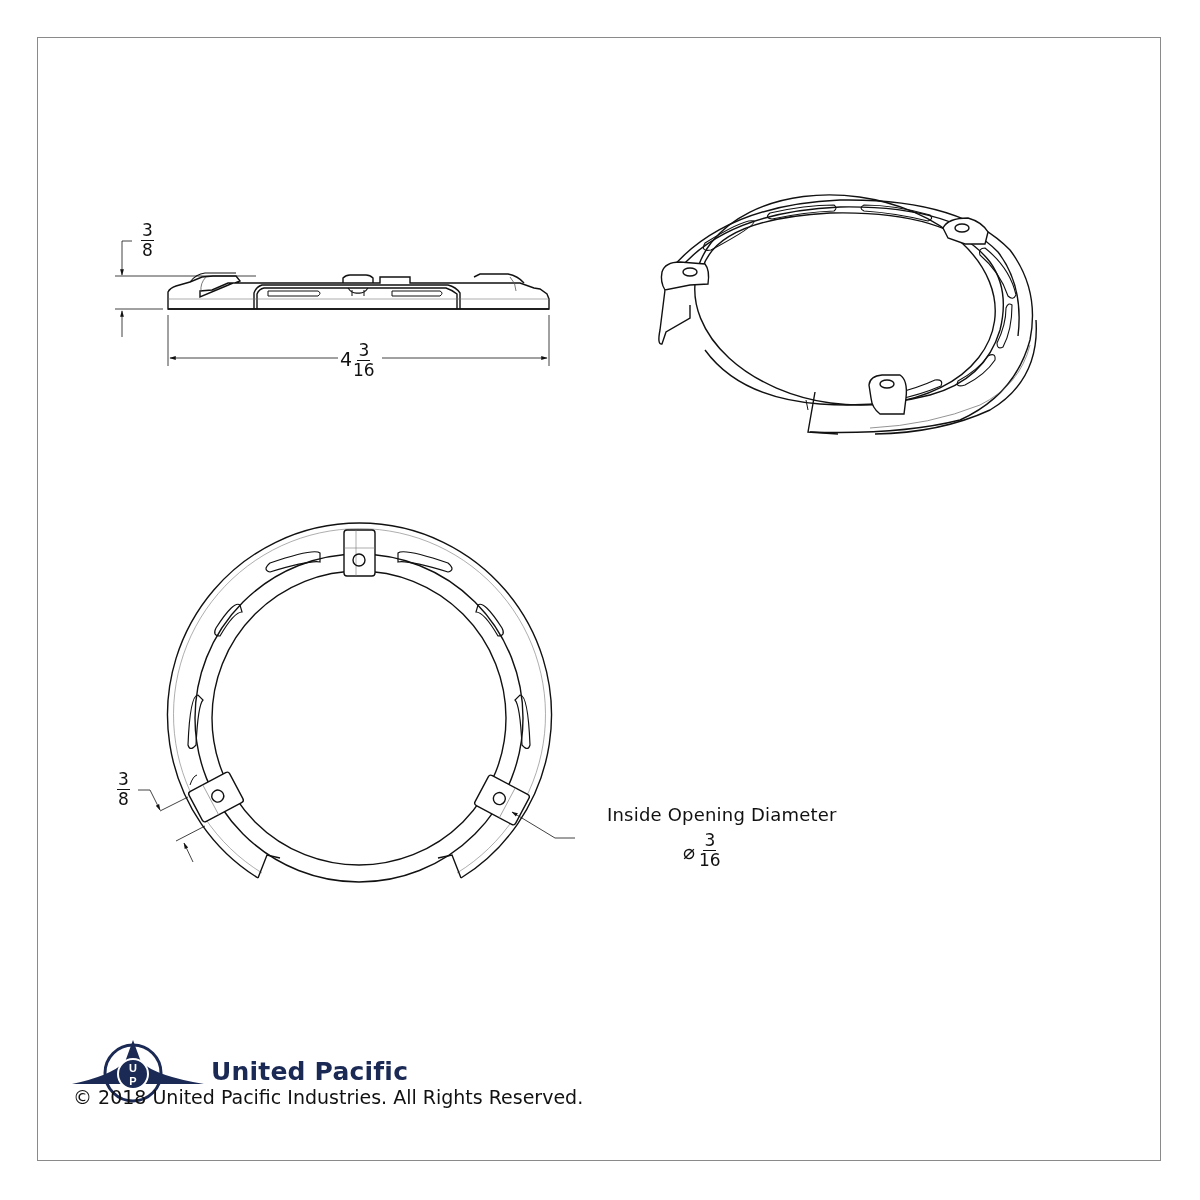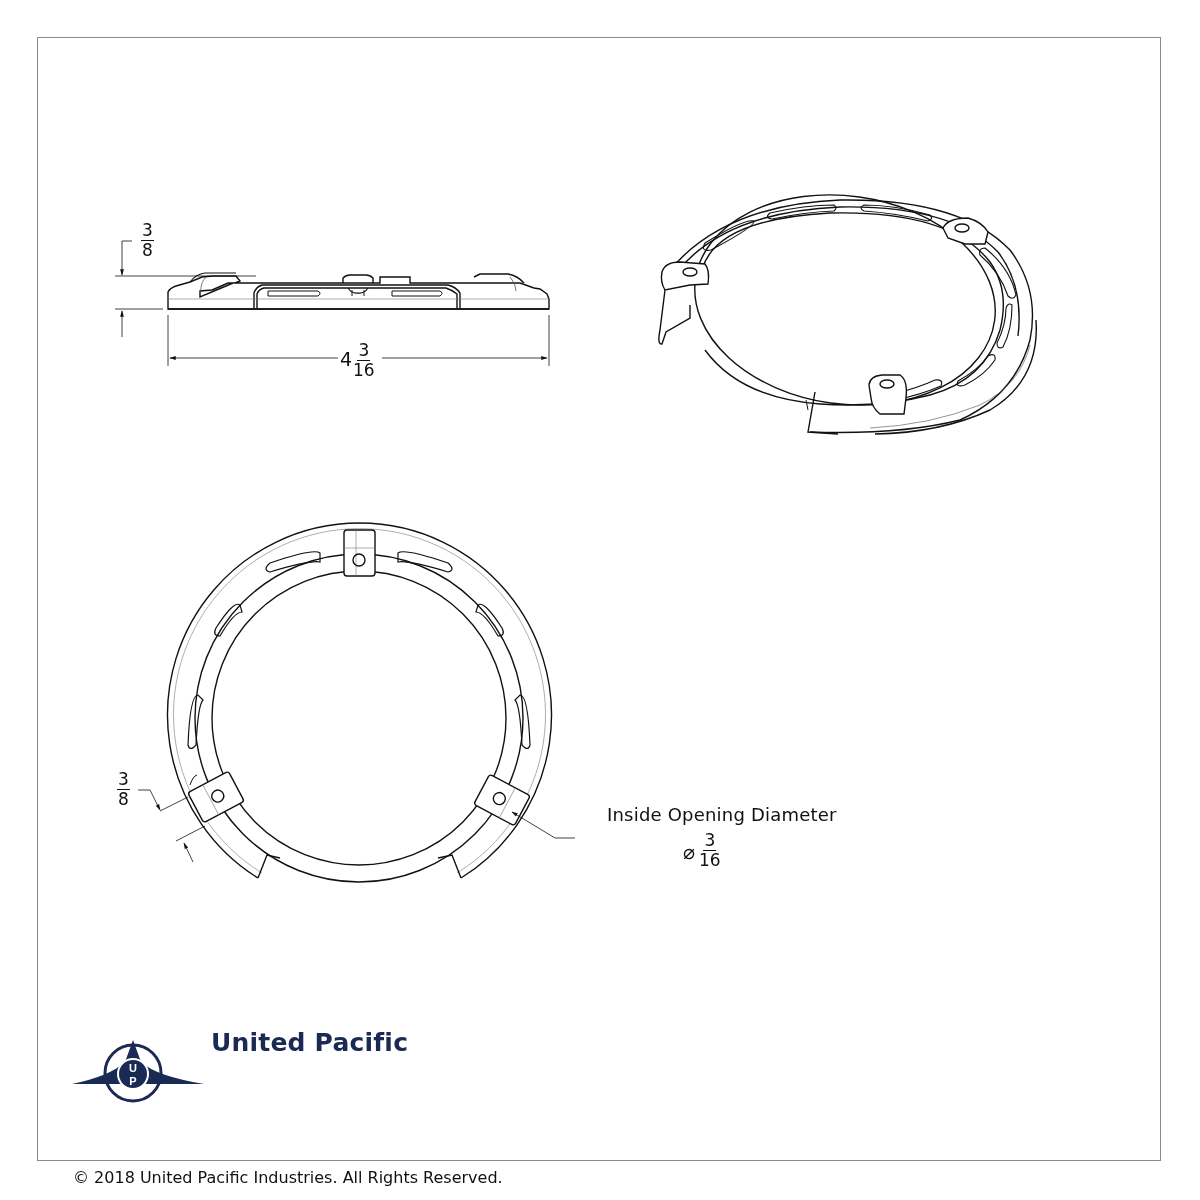--- a/index.html
+++ b/index.html
@@ -5,22 +5,22 @@
   html, body { margin: 0; padding: 0; background: #ffffff; }
   body { width: 1200px; height: 1200px; position: relative; overflow: hidden; font-family: "DejaVu Sans", sans-serif; color: #111; }
   .frame { position: absolute; left: 37px; top: 37px; width: 1124px; height: 1124px; border: 1px solid #8a8a8a; box-sizing: border-box; }
   svg.drawing { position: absolute; left: 0; top: 0; }
   .frac { position: absolute; display: flex; flex-direction: column; align-items: center; font-size: 17px; line-height: 17px; }
   .frac .num { border-bottom: 1.3px solid #111; padding: 0 1px 1px; }
   .frac .den { padding-top: 1px; }
   .whole { position: absolute; font-size: 19px; }
   .label { position: absolute; font-size: 18px; letter-spacing: 0.2px; margin-left: 28px; }
   .dia-sym { position: absolute; font-size: 20px; }
-  .brand { position: absolute; left: 211px; top: 1028px; font-size: 25px; font-weight: bold; color: #1b2a55; letter-spacing: 0.2px; }
-  .copyright { position: absolute; left: 73px; top: 1168px; font-size: 16px; color: #111; }
+  .brand { position: absolute; left: 211px; top: 1057px; font-size: 25px; font-weight: bold; color: #1b2a55; letter-spacing: 0.2px; }
+  .copyright { position: absolute; left: 73px; top: 1086px; font-size: 19px; color: #111; }
 </style>
 </head>
 <body>
 
 <div class="frame"></div>
 
 <svg class="drawing" width="1200" height="1200" viewBox="0 0 1200 1200">
   <defs>
     <marker id="arr" viewBox="0 0 10 10" refX="9" refY="5" markerWidth="8" markerHeight="8" orient="auto-start-reverse">
       <path d="M0,2 L10,5 L0,8 z" fill="#111"></path>

